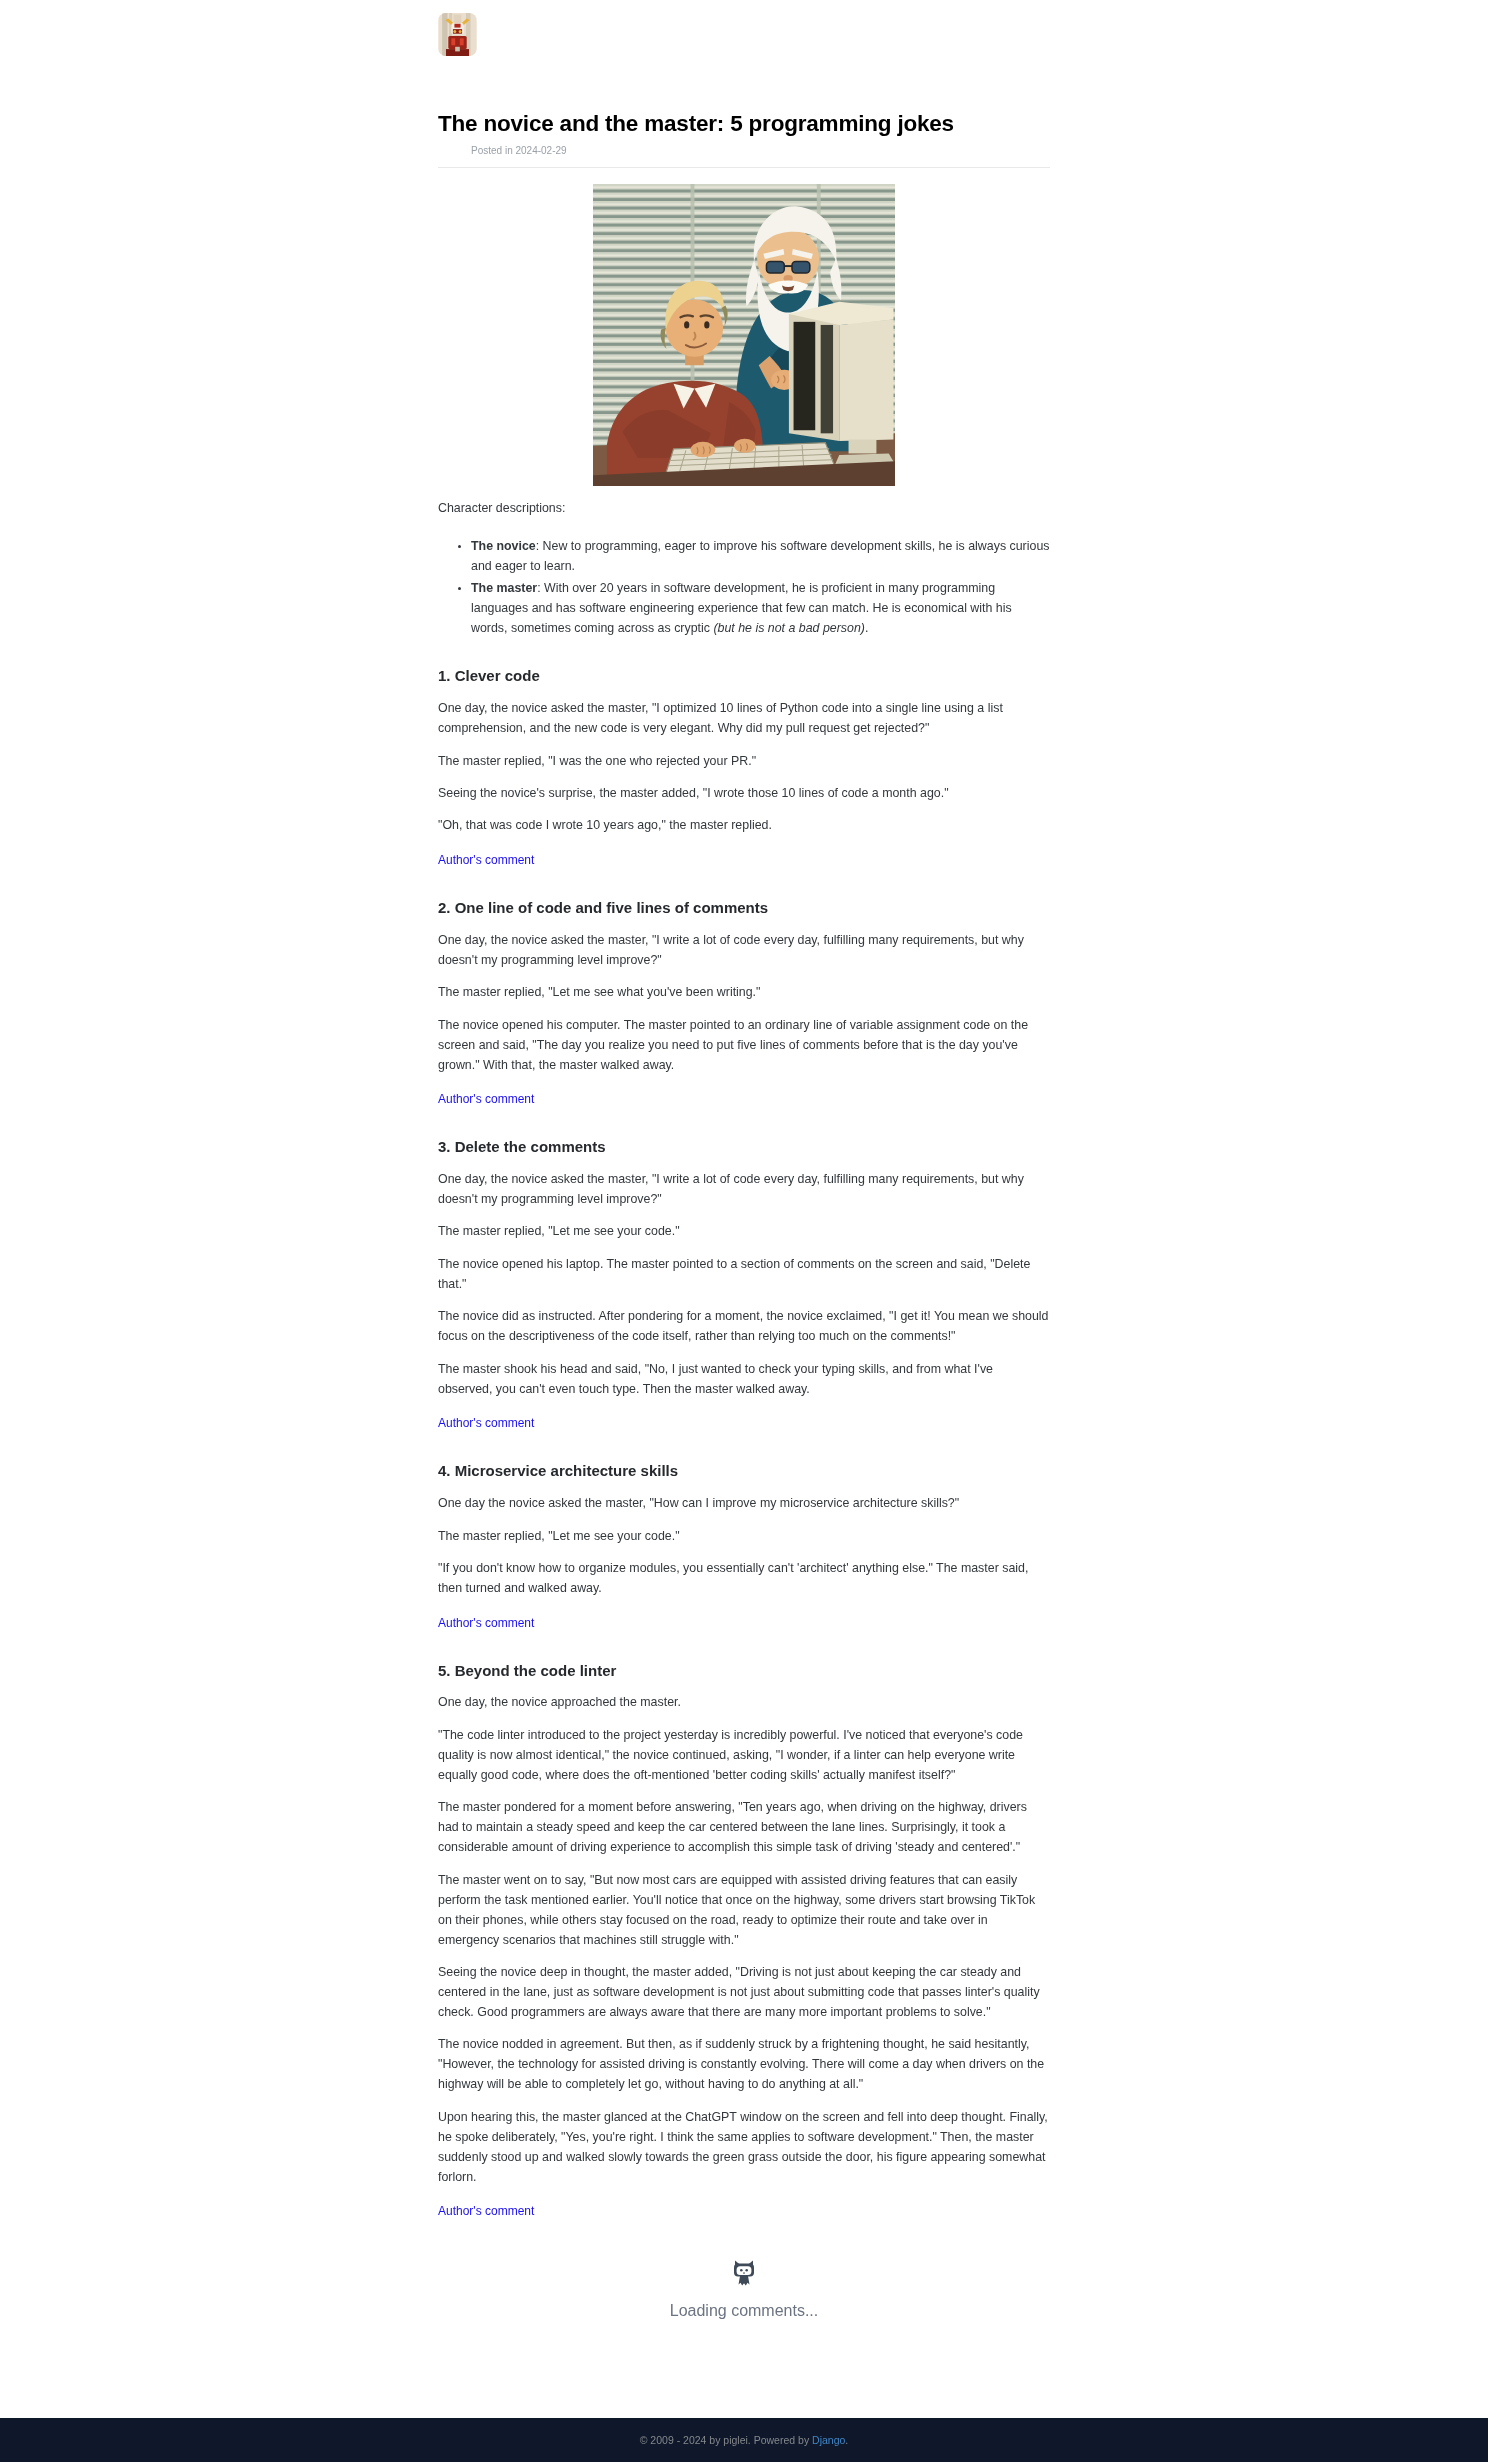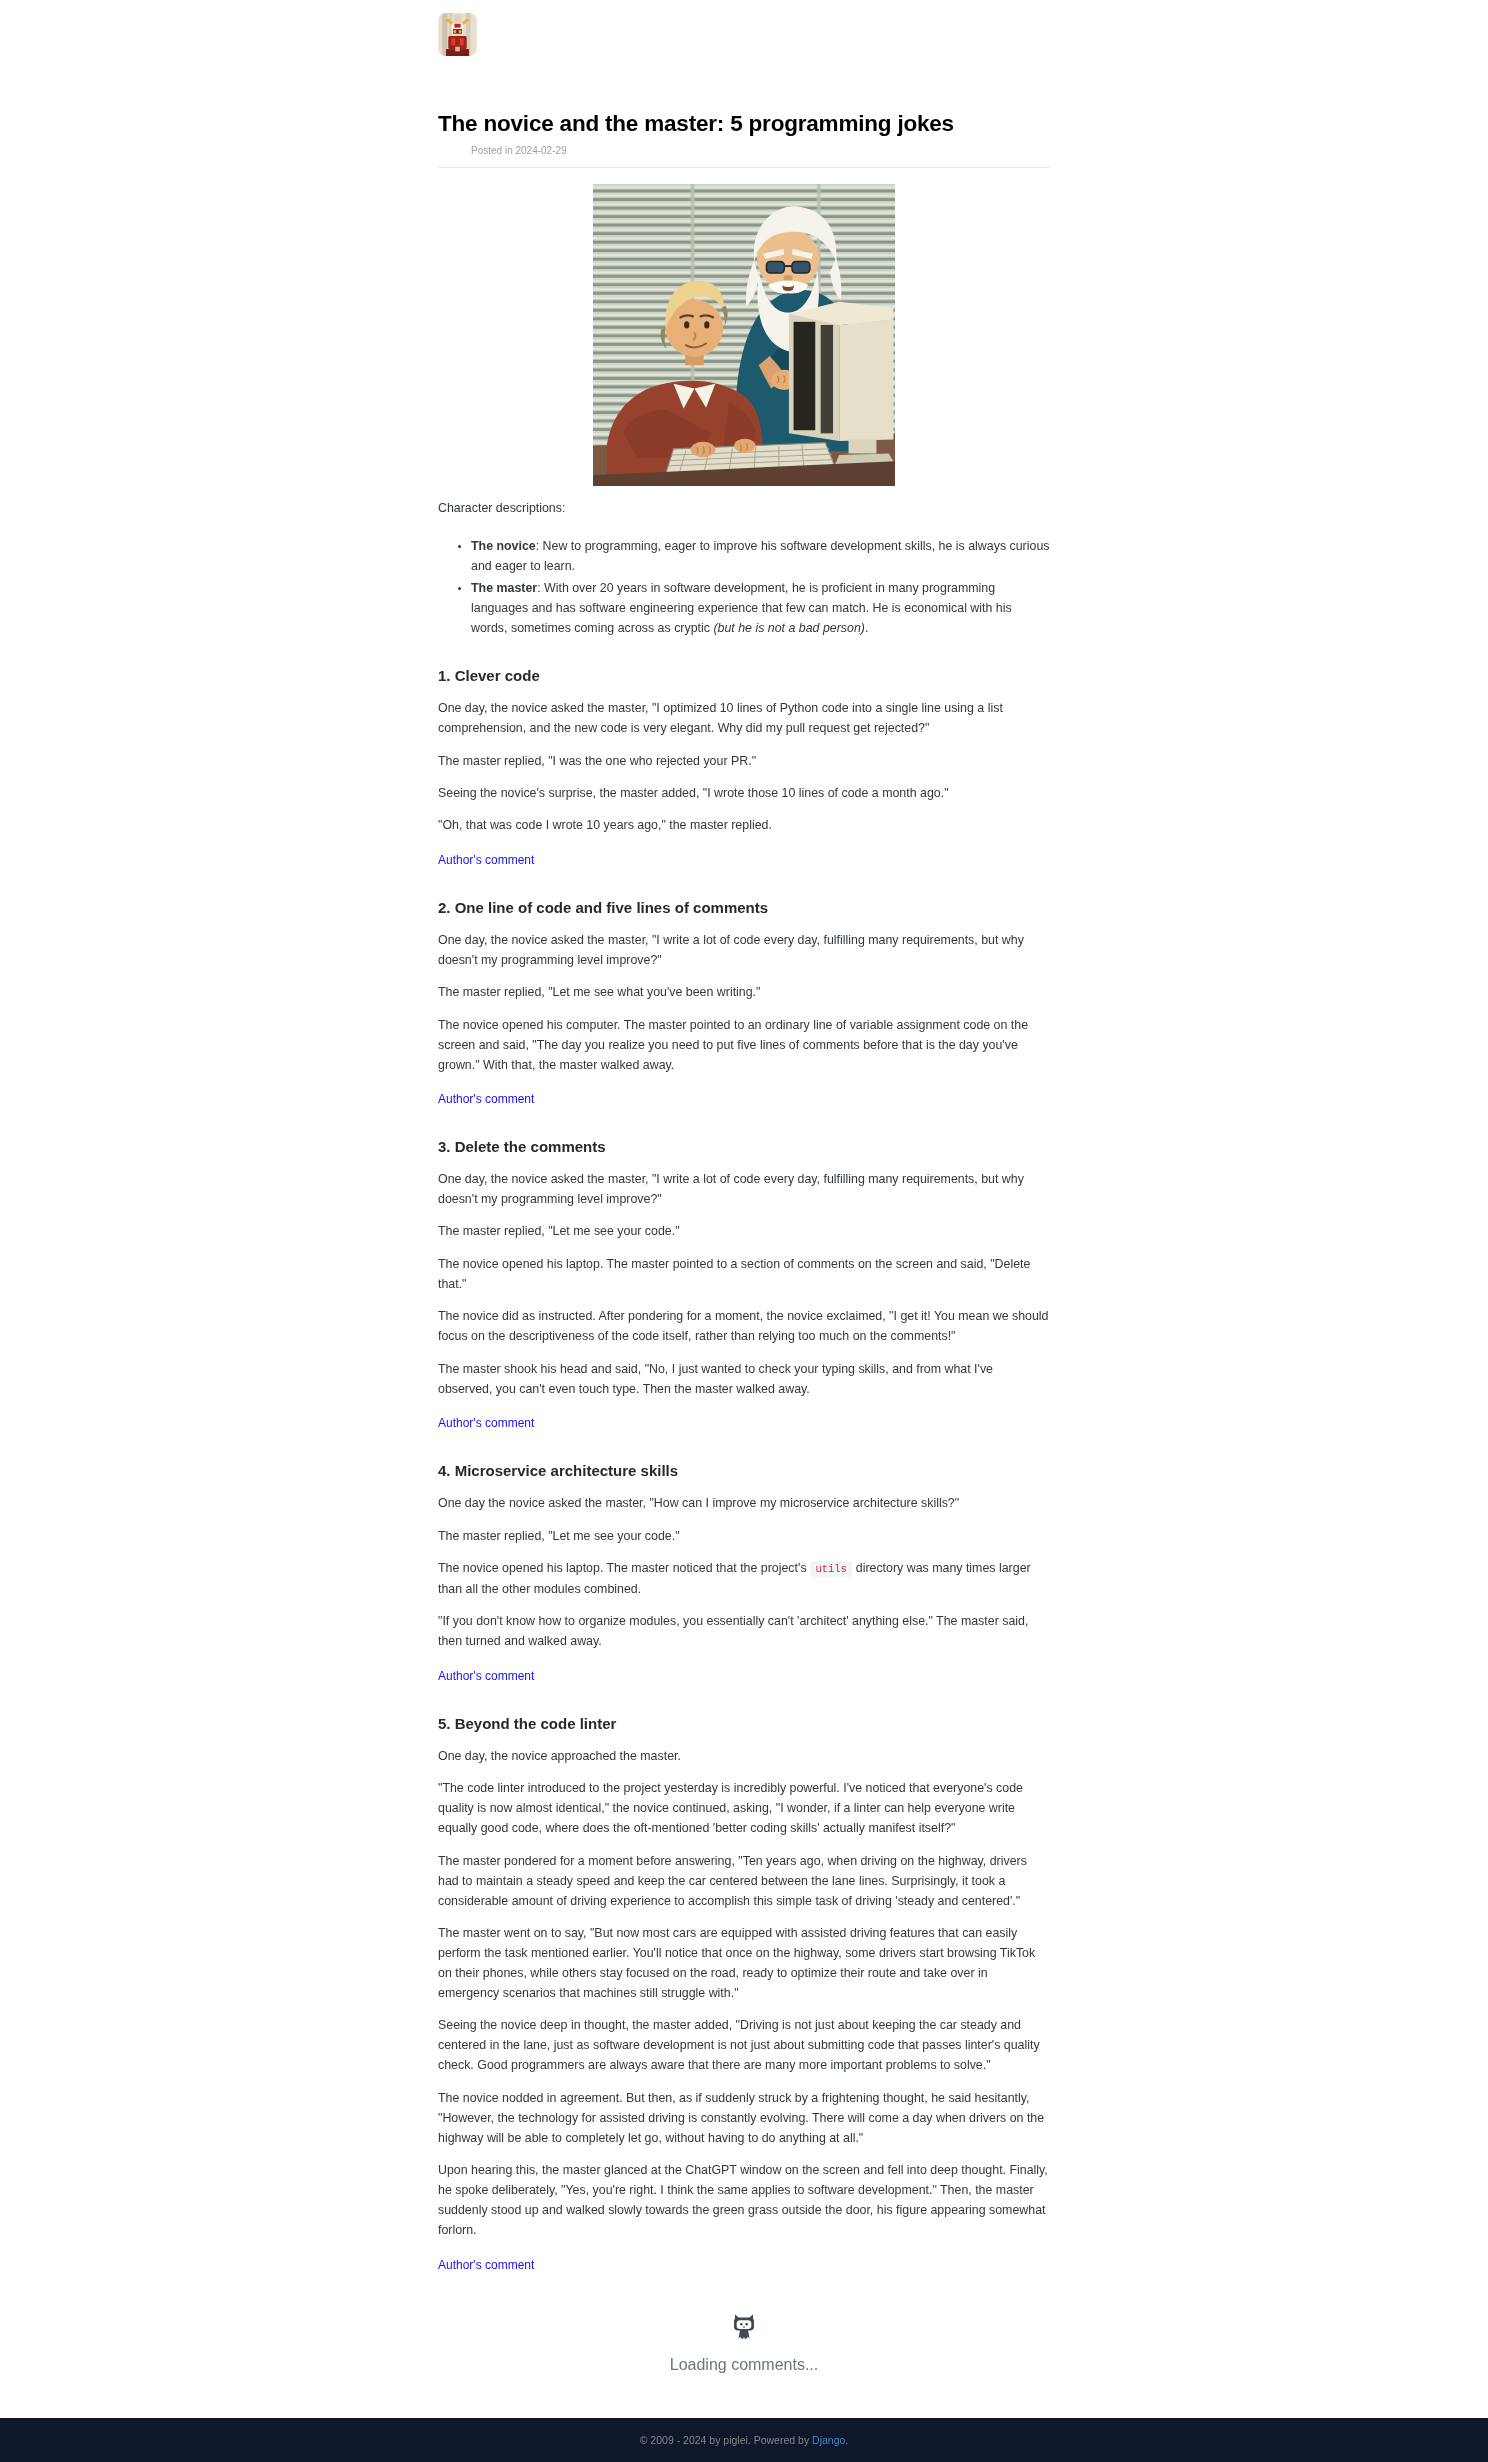--- a/index.html
+++ b/index.html
@@ -254,21 +254,20 @@
       <p class="body-text">The novice opened his laptop. The master pointed to a section of comments on the screen and said, "Delete that."</p>
       <p class="body-text">The novice did as instructed. After pondering for a moment, the novice exclaimed, "I get it! You mean we should focus on the descriptiveness of the code itself, rather than relying too much on the comments!"</p>
       <p class="body-text">The master shook his head and said, "No, I just wanted to check your typing skills, and from what I've observed, you can't even touch type. Then the master walked away.</p>
       <p class="link-row"><a class="comment-link" href="#">Author's comment</a></p>
     </section>
 
     <section>
       <h3 class="section-heading">4. Microservice architecture skills</h3>
       <p class="body-text">One day the novice asked the master, "How can I improve my microservice architecture skills?"</p>
       <p class="body-text">The master replied, "Let me see your code."</p>
-      <p class="body-text"><span>The novice opened his laptop. The master noticed that the project's </span><code class="inline">utils</code><span> directory was many times larger than all the other modules combined.</span></p>
       <p class="body-text">"If you don't know how to organize modules, you essentially can't 'architect' anything else." The master said, then turned and walked away.</p>
       <p class="link-row"><a class="comment-link" href="#">Author's comment</a></p>
     </section>
 
     <section>
       <h3 class="section-heading">5. Beyond the code linter</h3>
       <p class="body-text">One day, the novice approached the master.</p>
       <p class="body-text">"The code linter introduced to the project yesterday is incredibly powerful. I've noticed that everyone's code quality is now almost identical," the novice continued, asking, "I wonder, if a linter can help everyone write equally good code, where does the oft-mentioned 'better coding skills' actually manifest itself?"</p>
       <p class="body-text">The master pondered for a moment before answering, "Ten years ago, when driving on the highway, drivers had to maintain a steady speed and keep the car centered between the lane lines. Surprisingly, it took a considerable amount of driving experience to accomplish this simple task of driving 'steady and centered'."</p>
       <p class="body-text">The master went on to say, "But now most cars are equipped with assisted driving features that can easily perform the task mentioned earlier. You'll notice that once on the highway, some drivers start browsing TikTok on their phones, while others stay focused on the road, ready to optimize their route and take over in emergency scenarios that machines still struggle with."</p>

